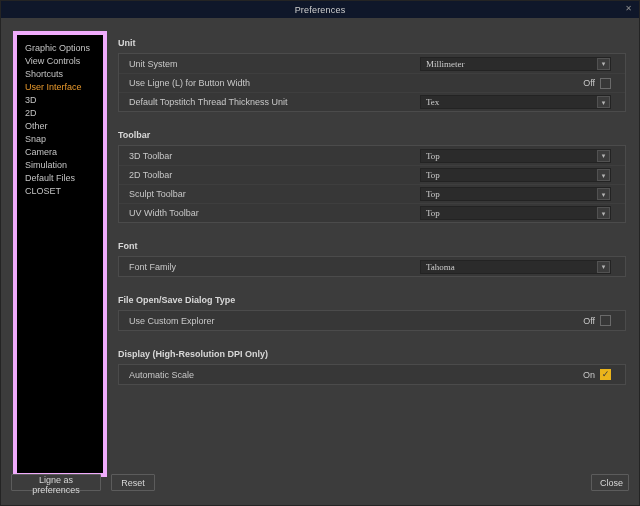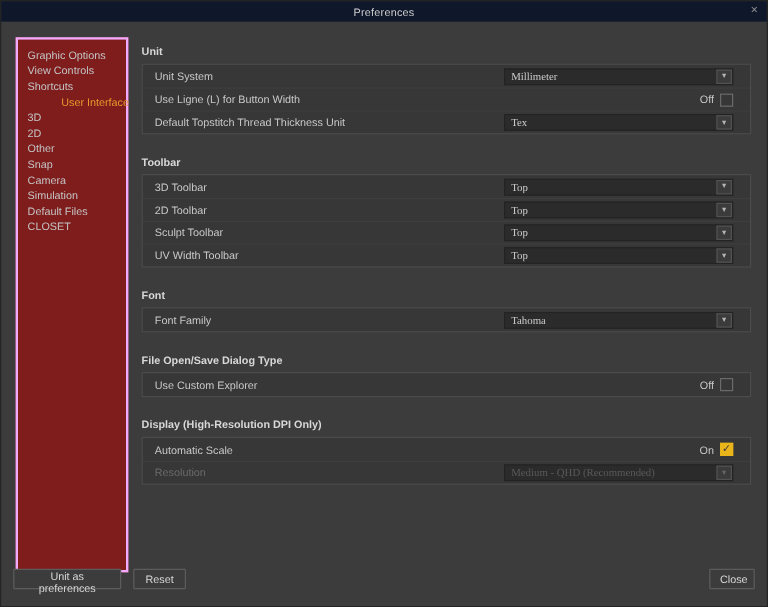--- a/index.html
+++ b/index.html
@@ -25,32 +25,32 @@
   }
   .titlebar .title { color: #cfcfcf; letter-spacing: 0.2px; }
   .titlebar .close {
     position: absolute; right: 7px; top: 3px;
     color: #8f8f8f; font-size: 8px; cursor: default;
   }
   
   .sidebar {
     position: absolute; left: 12px; top: 30px;
     width: 94px; height: 446px;
-    background: #7f1d1d;
-    border: 2px solid #f0abfc;
+    background: #000000;
+    border: 4px solid #f0abfc;
     padding-top: 7px;
   }
   .side-item {
     height: 13px; line-height: 13px;
     padding-left: 8px;
     color: #c4c4c4;
     white-space: nowrap;
     cursor: default;
   }
-  .side-item.selected { color: var(--accent, #e8992c); margin-left: 28px; }
+  .side-item.selected { color: var(--accent, #e8992c); }
   
   .content {
     position: absolute; left: 117px; top: 30px; right: 13px;
   }
   .sec-header {
     margin: 17px 0 4px 0;
     height: 12px; line-height: 12px;
     font-weight: bold; color: #d8d8d8;
   }
   .sec-header:first-child { margin-top: 6px; }
@@ -236,30 +236,21 @@
       </div>
       <div class="sec-header">Display (High-Resolution DPI Only)</div>
       <div class="group-box">
         <div class="row">
           <span class="row-label">Automatic Scale</span>
           <span class="cb-state">On</span>
           <span class="checkbox checked">
             <span class="check">✓</span>
           </span>
         </div>
-        <div class="row">
-          <span class="row-label disabled">Resolution</span>
-          <div class="dropdown disabled">
-            <span class="dd-value">Medium - QHD (Recommended)</span>
-            <span class="dd-btn">
-              <i class="dd-arrow">▾</i>
-            </span>
-          </div>
-        </div>
       </div>
     </div>
 
   <div class="footer">
-    <button class="btn btn-save">Unit as preferences</button>
+    <button class="btn btn-save">Ligne as preferences</button>
     <button class="btn btn-reset">Reset</button>
     <button class="btn btn-close">Close</button>
   </div>
 </div>
 
 </body></html>

